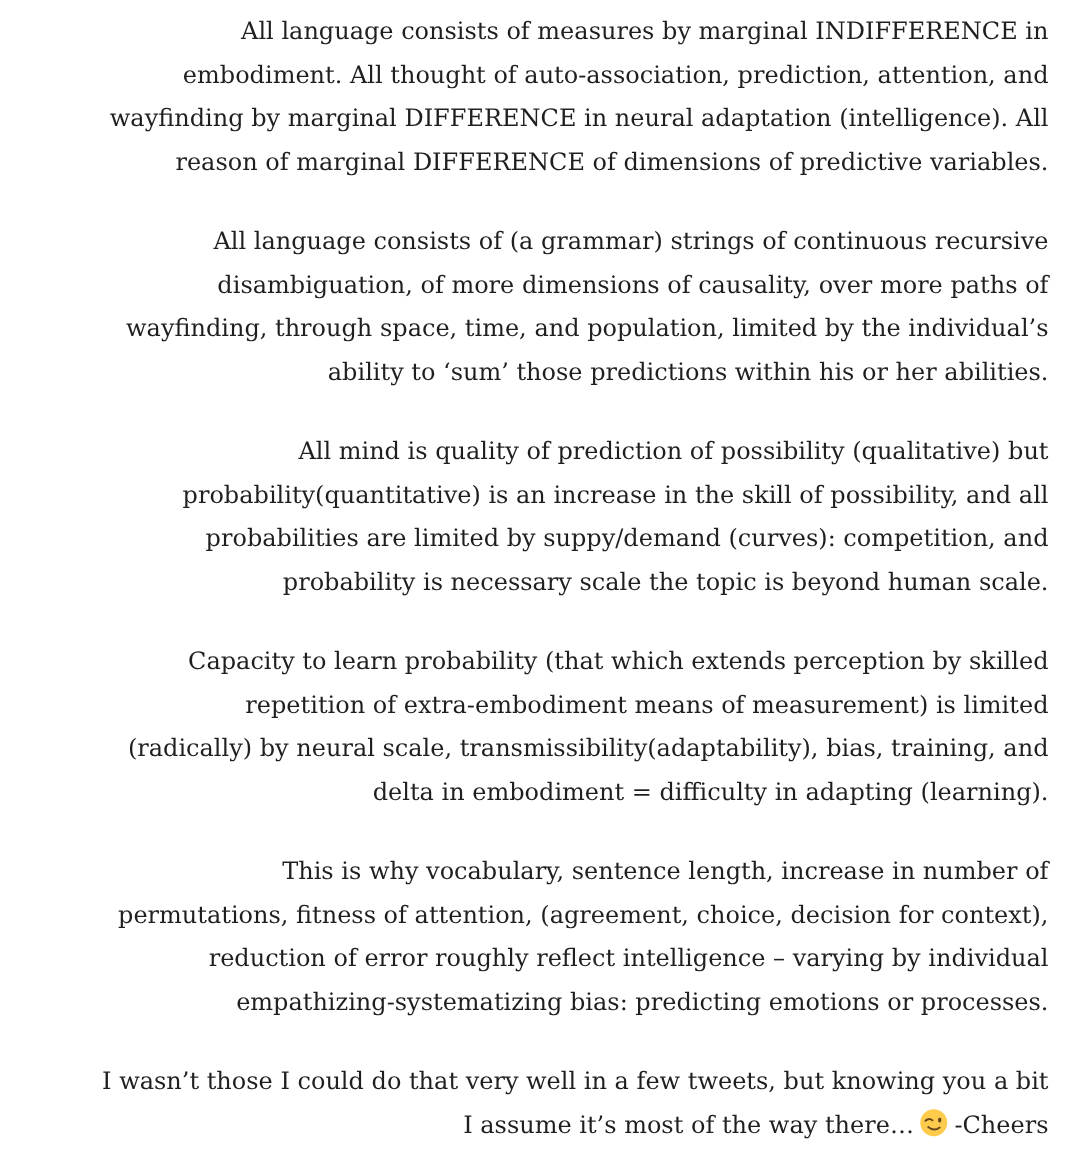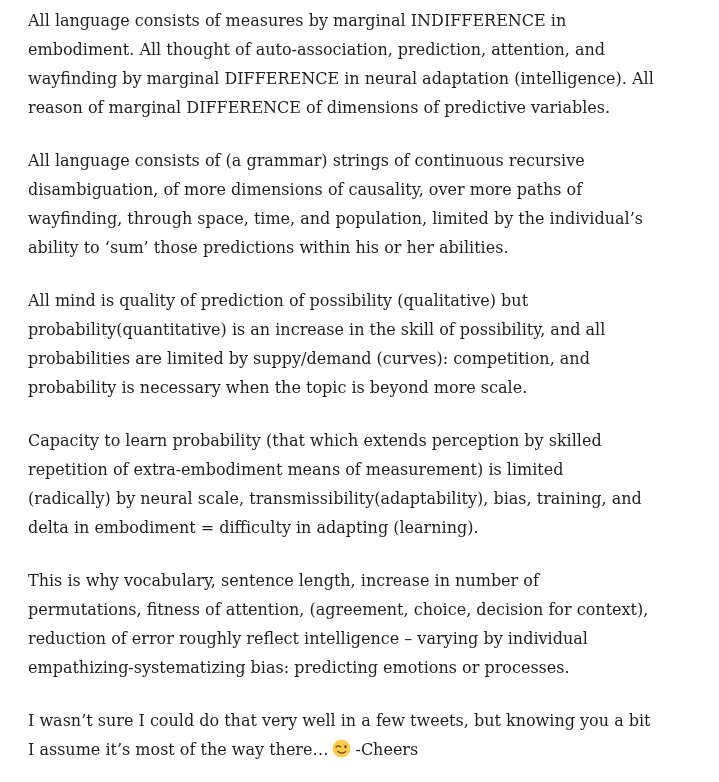--- a/index.html
+++ b/index.html
@@ -14,20 +14,21 @@
   }
   .document {
     box-sizing: border-box;
     width: 719px;
     padding: 6px 20px 0 28px;
     font-family: "DejaVu Serif", "Liberation Serif", serif;
     font-size: 16px;
     line-height: 29px;
     color: #1f1f1f;
     letter-spacing: 0;
+    text-align: right;
   }
   .para {
     margin: 0 0 24px 0;
     white-space: pre-line;
   }
   .para:last-child {
     margin-bottom: 0;
   }
   .closing-text {
     white-space: pre-line;
@@ -53,29 +54,29 @@
 embodiment. All thought of auto-association, prediction, attention, and
 wayfinding by marginal DIFFERENCE in neural adaptation (intelligence). All
 reason of marginal DIFFERENCE of dimensions of predictive variables.</p>
   <p class="para">All language consists of (a grammar) strings of continuous recursive
 disambiguation, of more dimensions of causality, over more paths of
 wayfinding, through space, time, and population, limited by the individual’s
 ability to ‘sum’ those predictions within his or her abilities.</p>
   <p class="para">All mind is quality of prediction of possibility (qualitative) but
 probability(quantitative) is an increase in the skill of possibility, and all
 probabilities are limited by suppy/demand (curves): competition, and
-probability is necessary when the topic is beyond more scale.</p>
+probability is necessary scale the topic is beyond human scale.</p>
   <p class="para">Capacity to learn probability (that which extends perception by skilled
 repetition of extra-embodiment means of measurement) is limited
 (radically) by neural scale, transmissibility(adaptability), bias, training, and
 delta in embodiment = difficulty in adapting (learning).</p>
   <p class="para">This is why vocabulary, sentence length, increase in number of
 permutations, fitness of attention, (agreement, choice, decision for context),
 reduction of error roughly reflect intelligence – varying by individual
 empathizing-systematizing bias: predicting emotions or processes.</p>
-  <p class="para"><span class="closing-text">I wasn’t sure I could do that very well in a few tweets, but knowing you a bit
+  <p class="para"><span class="closing-text">I wasn’t those I could do that very well in a few tweets, but knowing you a bit
 I assume it’s most of the way there…</span><span class="emoji"><svg viewBox="0 0 36 36" aria-hidden="true">
           <circle cx="18" cy="18" r="17" fill="#ffcb4c"></circle>
           <path d="M7.5 15.5 q4.5 -4.5 9 -0.5" stroke="#65471b" stroke-width="2.4" fill="none" stroke-linecap="round"></path>
           <ellipse cx="25.5" cy="14.5" rx="2.2" ry="3.2" fill="#65471b"></ellipse>
           <path d="M11 23.5 q7.5 6 14.5 0.5" stroke="#65471b" stroke-width="2.4" fill="none" stroke-linecap="round"></path>
         </svg></span><span class="closing-text">-Cheers</span></p>
 </div>
 
 </body></html>

